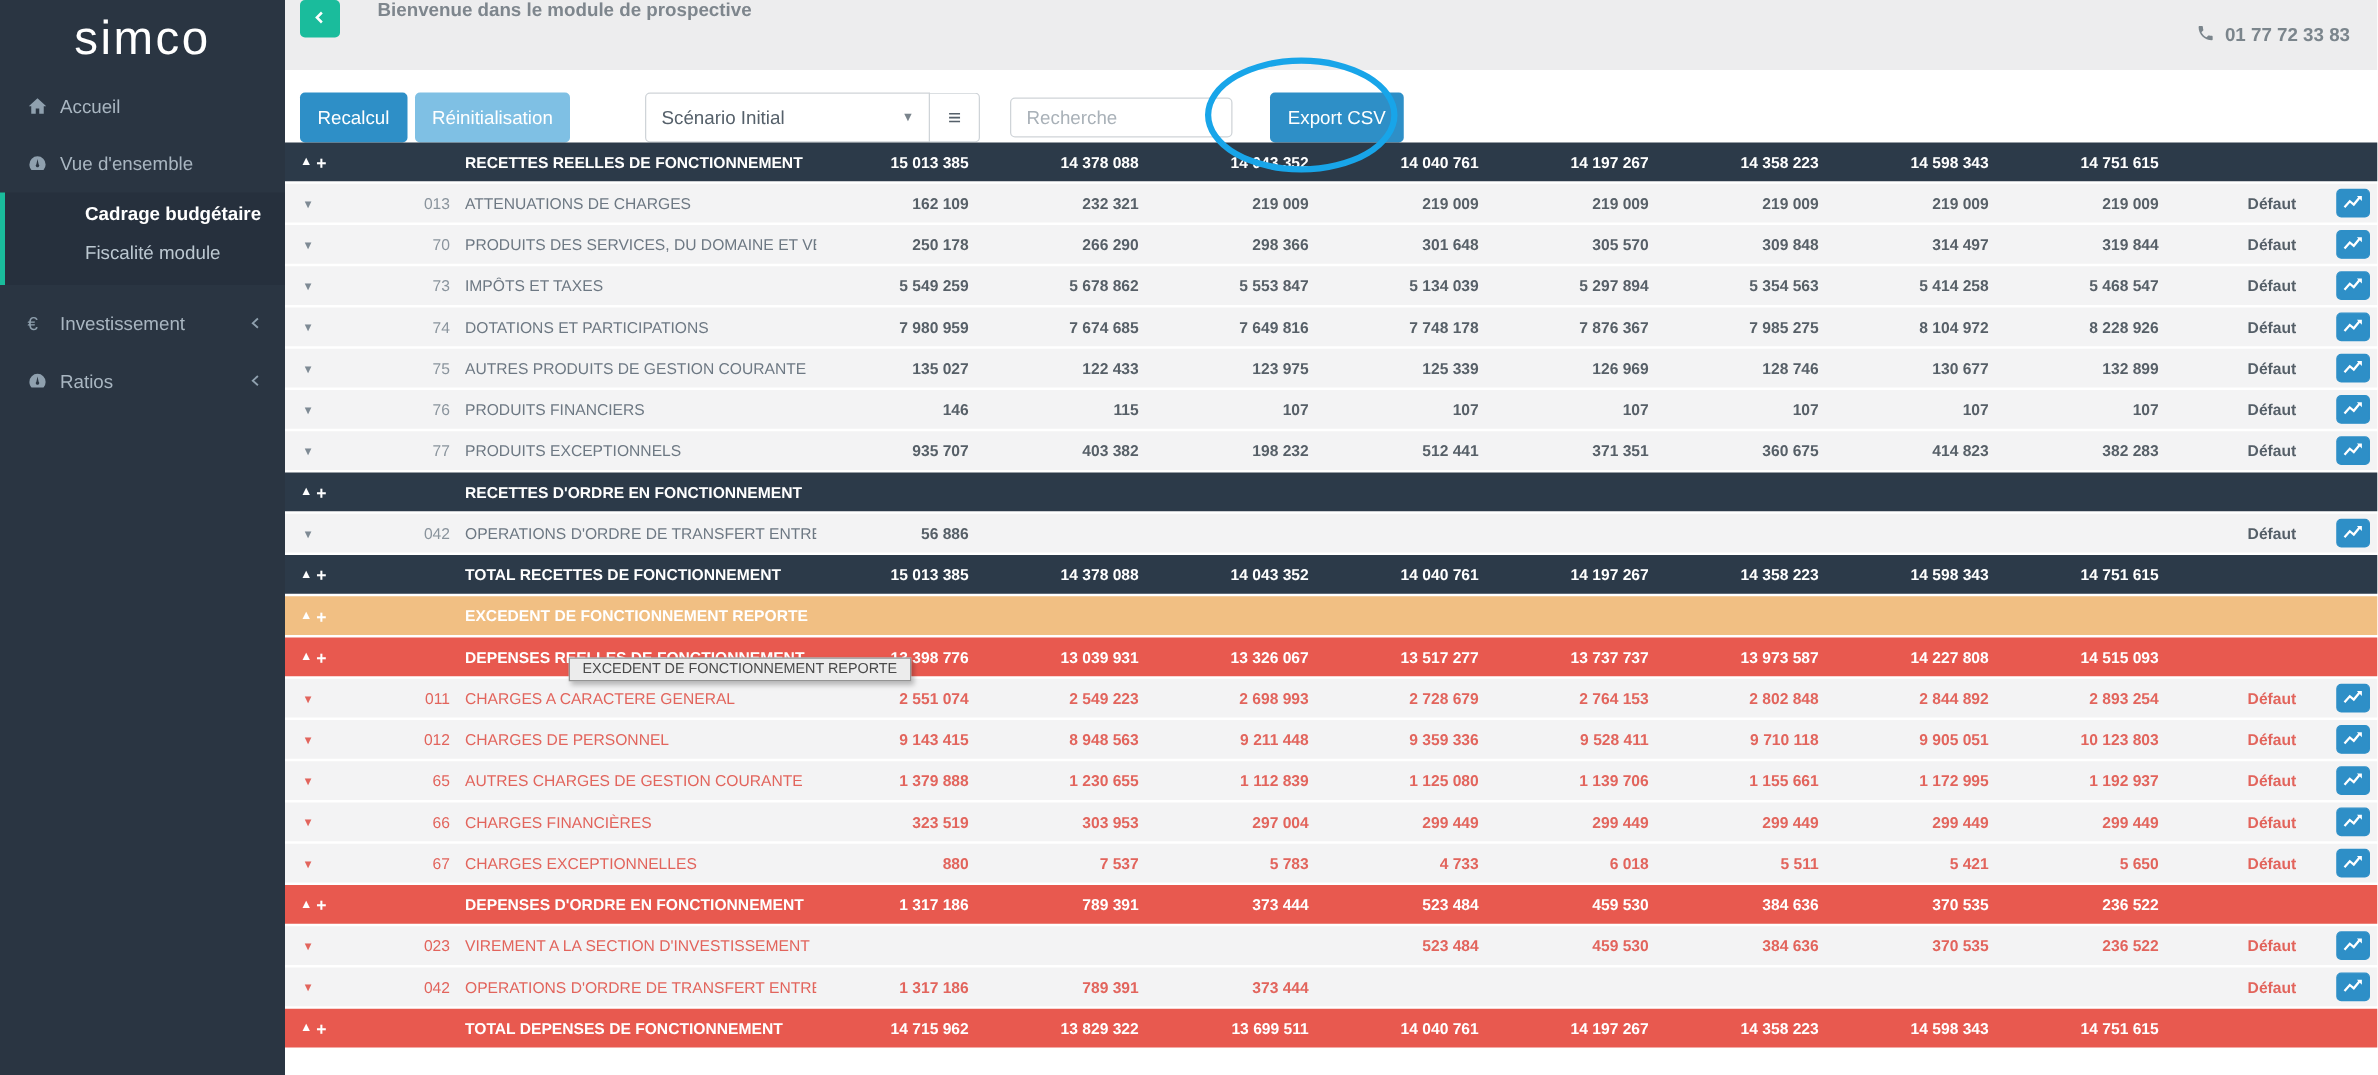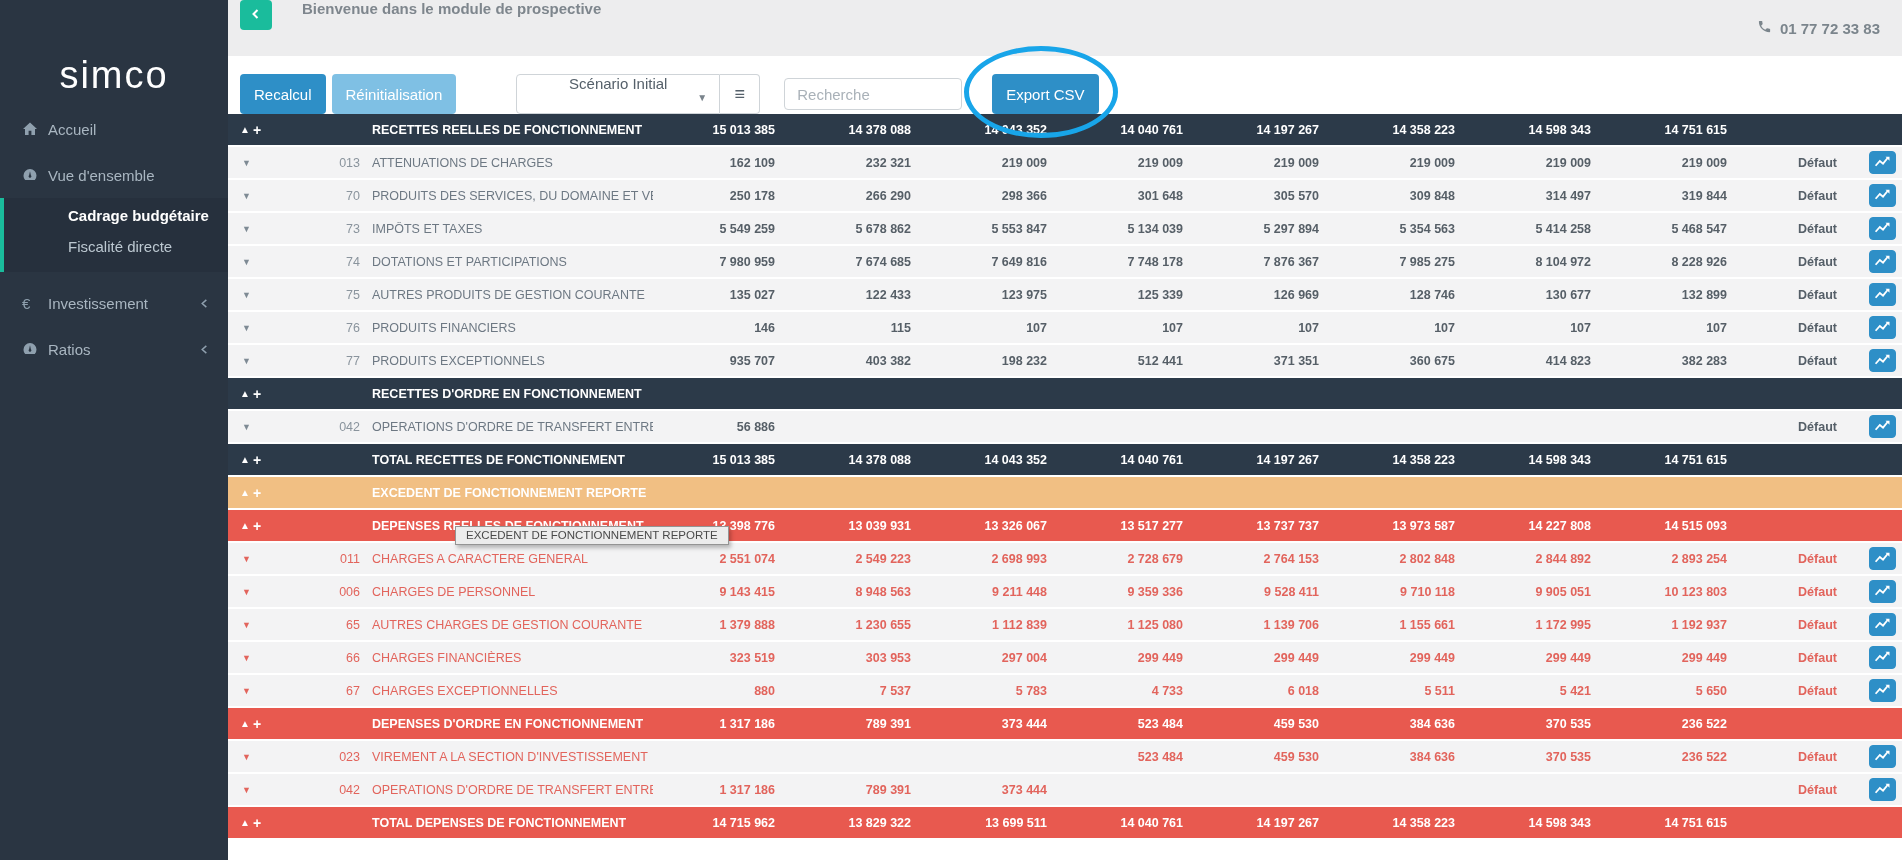--- a/index.html
+++ b/index.html
@@ -3,21 +3,21 @@
 <meta charset="utf-8">
 <style>
   * { margin:0; padding:0; box-sizing:border-box; }
   html,body { width:1902px; height:860px; overflow:hidden; background:#fff;
     font-family:"Liberation Sans", sans-serif; }
   #app { position:relative; width:1902px; height:860px; display:flex; }
 
   
   .sidebar { width:228px; height:100%; background:#2a3542; flex:0 0 228px; color:#a9b6c1; }
   .logo { height:62px; display:flex; align-items:center; justify-content:center;
-    color:#fff; font-size:38px; letter-spacing:2px; font-weight:400;margin-top:44px; }
+    color:#fff; font-size:38px; letter-spacing:2px; font-weight:400; }
   .nav-item { height:46px; display:flex; align-items:center; padding:0 18px 0 22px;
     font-size:15px; color:#a9b6c1; cursor:pointer; }
   .nav-item .nav-ic { width:26px; display:inline-flex; justify-content:flex-start; color:#8fa0ae; }
   .nav-item .lbl { flex:1; }
   .nav-item .chev { color:#8fa0ae; }
   .nav-group { background:#26303d; border-left:4px solid #1abc9c; }
   .nav-group .nav-item { padding-left:18px; color:#fff; font-weight:700; }
   .nav-group .nav-item .nav-ic { color:#dfe6eb; }
   .subnav { padding:2px 0 10px 0; }
   .subnav-item { padding:7px 0 7px 64px; font-size:15px; color:#bcc8d1; cursor:pointer; }
@@ -31,23 +31,23 @@
   .topbar-title { margin-left:30px; color:#7e868d; font-size:15px; font-weight:700; }
   .topbar-right { margin-left:auto; color:#7b858c; font-size:15px; font-weight:700;
     display:flex; align-items:center; gap:8px; }
 
   
   .toolbar { display:flex; align-items:center; padding:18px 0 0 12px; height:58px; }
   .btn { border:none; border-radius:4px; height:40px; font-size:15px; cursor:pointer;
     color:#fff; padding:0 14px; }
   .btn-blue { background:#2e8fc7; }
   .btn-lightblue { background:#7fc0e4; margin-left:6px; }
-  .select-box { margin-left:60px; width:204px; height:40px; background:#fff;
+  .select-box { margin-left:60px; width:228px; height:40px; background:#fff;
     border:1px solid #cfd4d8; border-radius:4px 0 0 4px; display:flex; align-items:center;
-    padding:0 12px; font-size:15px; color:#55606a; cursor:pointer;flex-direction:column; }
+    padding:0 12px; font-size:15px; color:#55606a; cursor:pointer; }
   .select-box .caret { margin-left:auto; font-size:10px; color:#7a848c; }
   .menu-btn { width:40px; height:40px; border:1px solid #cfd4d8; border-left:none;
     border-radius:0 4px 4px 0; background:#fff; font-size:18px; color:#55606a; cursor:pointer; }
   .search-input { margin-left:24px; width:178px; height:32px; border:1px solid #cfd4d8;
     border-radius:4px; padding:0 12px; font-size:15px; color:#55606a;
     font-family:"Liberation Sans", sans-serif; }
   .search-input::placeholder { color:#a9b1b8; }
   .btn-export { margin-left:30px; }
   .export-ellipse { position:absolute; left:736px; top:46px; width:154px; height:92px;
     border:5px solid #18a5e9; border-radius:50%; pointer-events:none; z-index:10; }
@@ -110,21 +110,21 @@
         <svg width="16" height="16" viewBox="0 0 16 16">
             <path d="M8 2a6.5 6.5 0 0 0-6.5 6.5c0 1.7.65 3.2 1.7 4.4h9.6a6.47 6.47 0 0 0 1.7-4.4A6.5 6.5 0 0 0 8 2zm0 2.2.9 4.1a1.4 1.4 0 1 1-1.8 0z" fill="currentColor"></path>
           </svg>
       </span>
       <span class="lbl">Vue d'ensemble</span>
     </div>
 
     <div class="nav-group">
       <div class="subnav">
         <div class="subnav-item active">Cadrage budgétaire</div>
-        <div class="subnav-item">Fiscalité directe</div>
+        <div class="subnav-item">Fiscalité module</div>
       </div>
     </div>
 
     <div class="nav-item" style="margin-top:8px;">
       <span class="nav-ic" style="font-size:15px;">€</span>
       <span class="lbl">Investissement</span>
       <span class="chev">
         <svg width="11" height="11" viewBox="0 0 12 12">
             <polyline points="8,2 3.5,6 8,10" fill="none" stroke="currentColor" stroke-width="1.6"></polyline>
           </svg>
@@ -486,21 +486,21 @@
                   <polyline points="1.5,11 5.5,6.5 8.5,9 13,3.5" fill="none" stroke="#fff" stroke-width="1.7"></polyline>
                   <polygon points="10.8,2.6 14.6,2.6 14.6,6.4" fill="#fff"></polygon>
                 </svg></span>
             </div>
           </div>
         </div>
         <div class="grid-cols trow row-data row-red-text">
           <div class="c-exp">
             <div class="tri">▼</div>
           </div>
-          <div class="c-code">006</div>
+          <div class="c-code">012</div>
           <div class="c-lbl">CHARGES DE PERSONNEL</div>
           <div class="c-val">9 143 415</div>
           <div class="c-val">8 948 563</div>
           <div class="c-val">9 211 448</div>
           <div class="c-val">9 359 336</div>
           <div class="c-val">9 528 411</div>
           <div class="c-val">9 710 118</div>
           <div class="c-val">9 905 051</div>
           <div class="c-val">10 123 803</div>
           <div class="c-def">Défaut</div>

